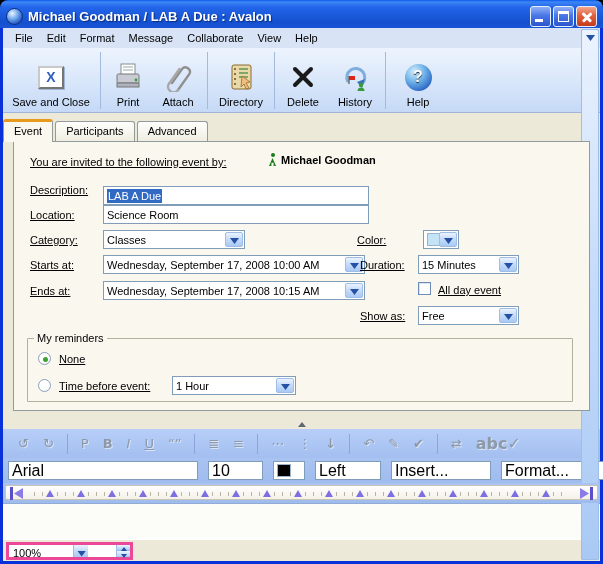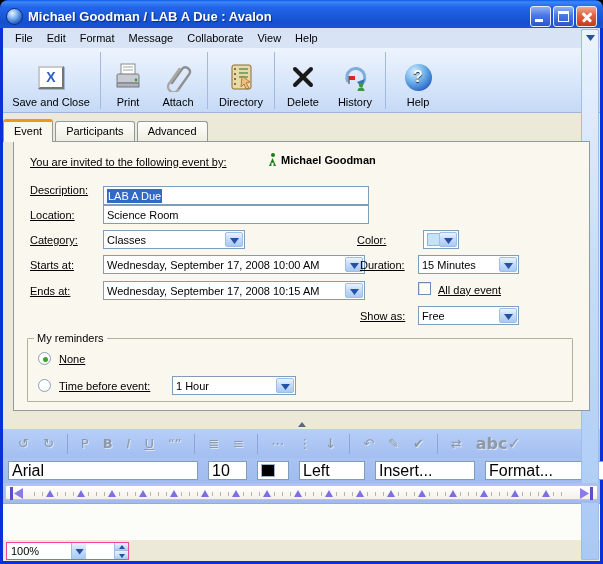--- a/index.html
+++ b/index.html
@@ -131,21 +131,21 @@
     background:#8A7CE8; clip-path:polygon(100% 0,100% 100%,0 50%); }
   .rmark::before { content:""; position:absolute; right:0; top:0; width:3px; height:13px; background:#5A4FC8; }
   .rmark::after { content:""; position:absolute; right:4px; top:1px; width:9px; height:11px;
     background:#8A7CE8; clip-path:polygon(0 0,0 100%,100% 50%); }
 
   .page { height:36px; flex:none; background:#FCFCF8; border-top:1px solid #93ACD6; }
 
   
   .statusbar { height:22px; flex:none; background:#ECE9D8; border-top:1px solid #FFFFFF;
     display:flex; align-items:center; padding:0 3px; }
-  .zoomctl { display:flex; align-items:stretch; height:18px; border:1px solid #ec4899; background:#fff;gap:28px; }
+  .zoomctl { display:flex; align-items:stretch; height:18px; border:3px solid #ec4899; background:#fff;gap:28px; }
   .zoomval { font-size:11px; padding:2px 4px 0 4px; }
   .zoomchev { width:15px; position:relative;
     background:linear-gradient(180deg,#EBF3FE 0%,#C7DCFA 45%,#A9C9F4 100%); border-left:1px solid #9EBEE8; }
   .zoomchev::after { content:""; position:absolute; left:3px; top:6px; width:9px; height:6px;
     background:#2551A5; clip-path:polygon(0 0,100% 0,50% 100%); }
   .spinner { width:14px; display:flex; flex-direction:column; border-left:1px solid #9EBEE8; }
   .spin-up,.spin-dn { flex:1; position:relative;
     background:linear-gradient(180deg,#EBF3FE 0%,#C7DCFA 60%,#A9C9F4 100%); }
   .spin-up { border-bottom:1px solid #9EBEE8; }
   .spin-up::after { content:""; position:absolute; left:4px; top:2.5px; width:0; height:0;
@@ -360,21 +360,21 @@
       <span class="fsep"></span>
       <span class="fico">⇄</span>
       <span class="fico small">abc✓</span>
     </div>
 
     <div class="fontbar">
       <div class="xpselect" style="width:190px">
         <span>Arial</span>
       </div>
       <span class="fbsep"></span>
-      <div class="xpselect" style="width:39px">
+      <div class="xpselect" style="width:55px">
         <span>10</span>
       </div>
       <span class="fbsep"></span>
       <div class="xpselect" style="width:32px">
         <span class="swatch" style="background: rgb(0, 0, 0);"></span>
       </div>
       <span class="fbsep"></span>
       <div class="xpselect" style="width:66px">
         <span>Left</span>
       </div>

